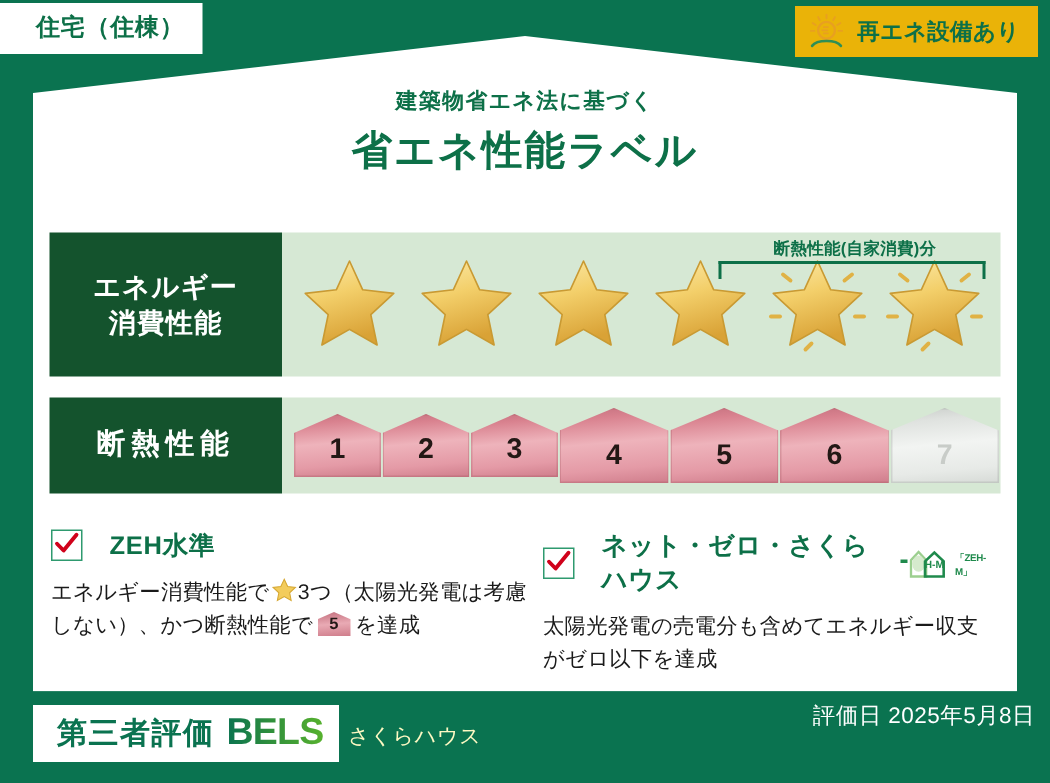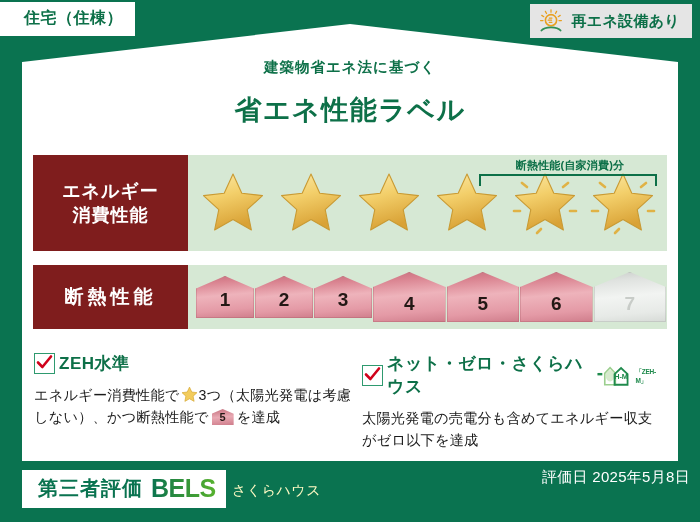--- a/index.html
+++ b/index.html
@@ -17,49 +17,49 @@
     background:#ffffff;color:#0d7048;
     font-size:16px;font-weight:bold;
     padding:6px 12px 7px 24px;
     letter-spacing:.5px;
     z-index:6;
   }
 
   
   .renew-badge{
     position:absolute;right:8px;top:4px;
-    background:#e5e5e5;
+    background:#eab308;
     display:flex;align-items:center;gap:7px;
     padding:5px 12px 5px 8px;
     z-index:6;
   }
   .renew-badge .txt{
     color:#0d7048;font-size:15px;font-weight:bold;letter-spacing:.3px;
   }
   .sun-ico{width:26px;height:24px;display:block;}
 
   
   .panel{
     position:absolute;left:22px;top:24px;
     width:656px;height:437px;
     background:#ffffff;
     clip-path:polygon(0 38px, 50% 0, 100% 38px, 100% 100%, 0 100%);
     z-index:2;
   }
 
   .title-wrap{position:absolute;left:0;right:0;top:58px;text-align:center;z-index:4;}
   .title-sub{color:#0d7048;font-size:14.5px;font-weight:bold;letter-spacing:1px;}
-  .title-main{color:#0d7048;font-size:27px;font-weight:bold;letter-spacing:1.5px;margin-top:15px;}
+  .title-main{color:#0d7048;font-size:27px;font-weight:bold;letter-spacing:1.5px;margin-top:5px;}
 
   
   .row{position:absolute;left:33px;width:634px;display:flex;z-index:4;}
   .row-energy{top:155px;height:96px;}
   .row-insul{top:265px;height:64px;justify-content:space-between;}
   .row-key{
-    background:#7f1d1d;color:#ffffff;
+    background:#14532d;color:#ffffff;
     width:155px;flex:0 0 155px;
     display:flex;flex-direction:column;align-items:center;justify-content:center;
     font-weight:bold;line-height:1.35;font-family:Liberation Serif, serif;
   }
   .row-energy .row-key{font-size:18px;letter-spacing:1px;}
   .row-insul  .row-key{font-size:19px;letter-spacing:4px;}
   .row-val{
     flex:1;background:#d6e8d4;position:relative;
   }
 
@@ -100,21 +100,21 @@
     padding-bottom:7px;
   }
   .house.off .num{color:#c8ccc8;}
   .h-sm{width:72px;height:42px;}
   .h-lg{width:90px;height:50px;}
 
   
   .crit{position:absolute;z-index:4;top:352px;}
   .crit-left{left:34px;width:320px;}
   .crit-right{left:362px;width:302px;}
-  .crit-head{display:flex;align-items:center;gap:4px;}
+  .crit-head{display:flex;align-items:center;gap:18px;}
   .chk{
     width:19px;height:19px;flex:0 0 19px;
     border:1.6px solid #2e9a6f;background:#fff;position:relative;
   }
   .chk svg{position:absolute;left:1px;top:0px;width:17px;height:17px;}
   .crit-title{color:#0d7048;font-size:17px;font-weight:bold;letter-spacing:.5px;}
   .crit-body{
     margin-top:9px;color:#1a1a1a;font-size:14.2px;line-height:1.55;letter-spacing:.2px;
   }
   .inline-star{width:17px;height:17px;vertical-align:-3px;margin:0 1px;}

